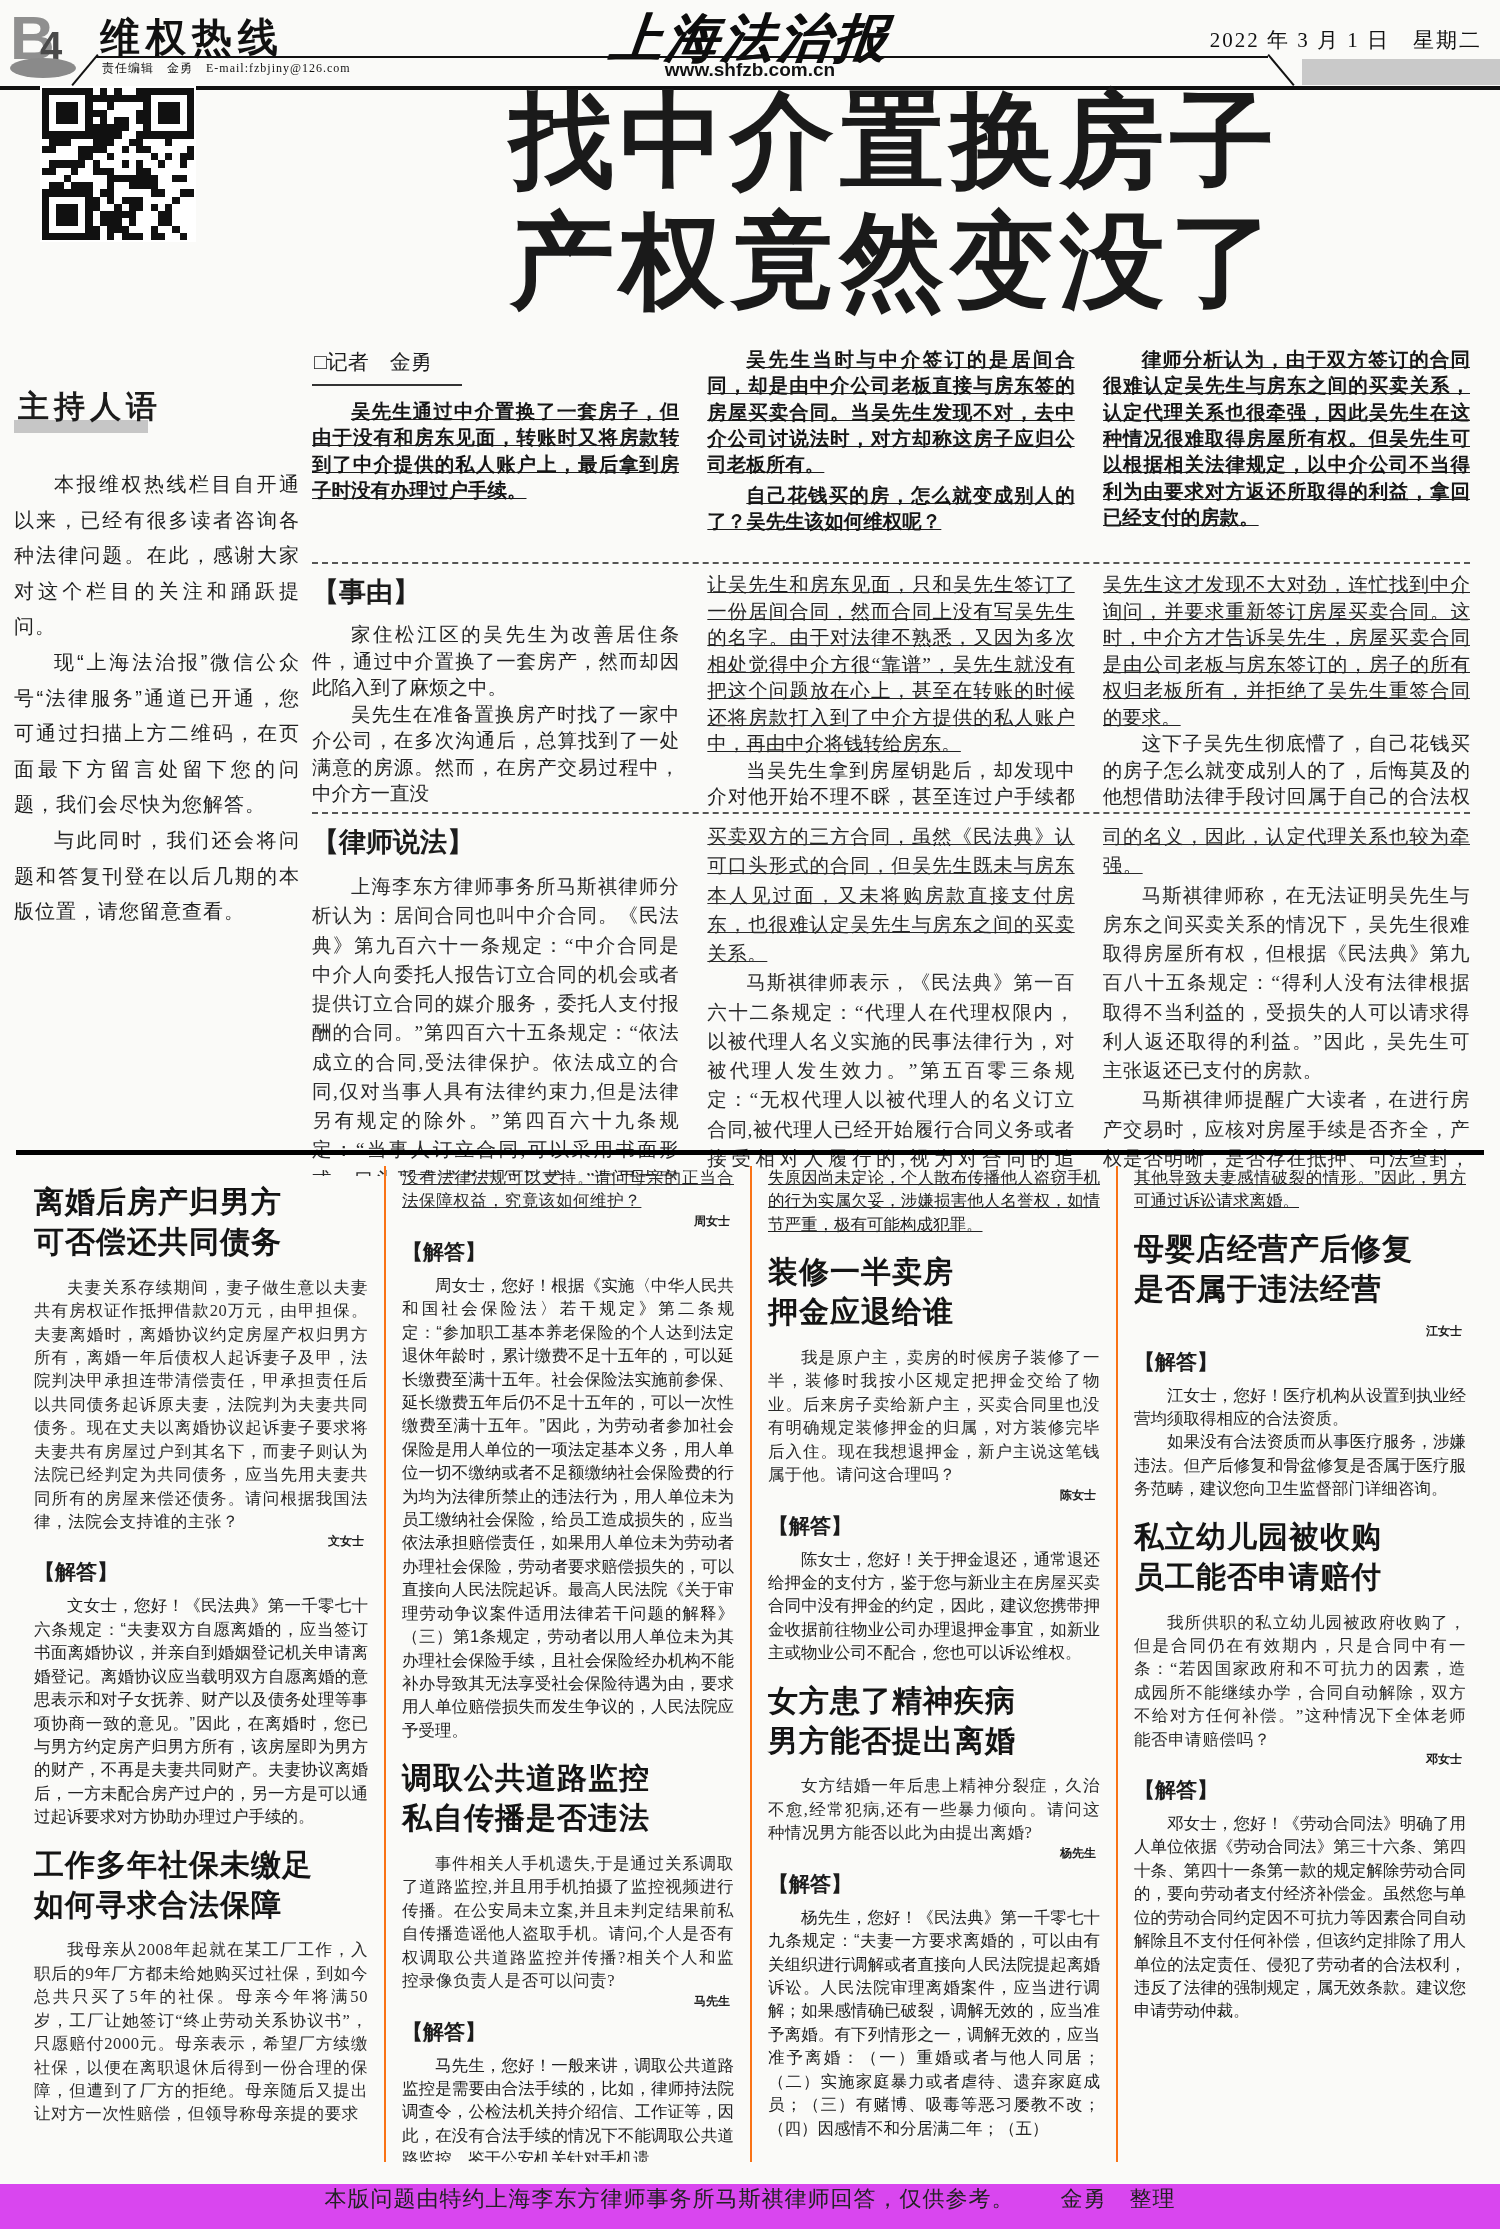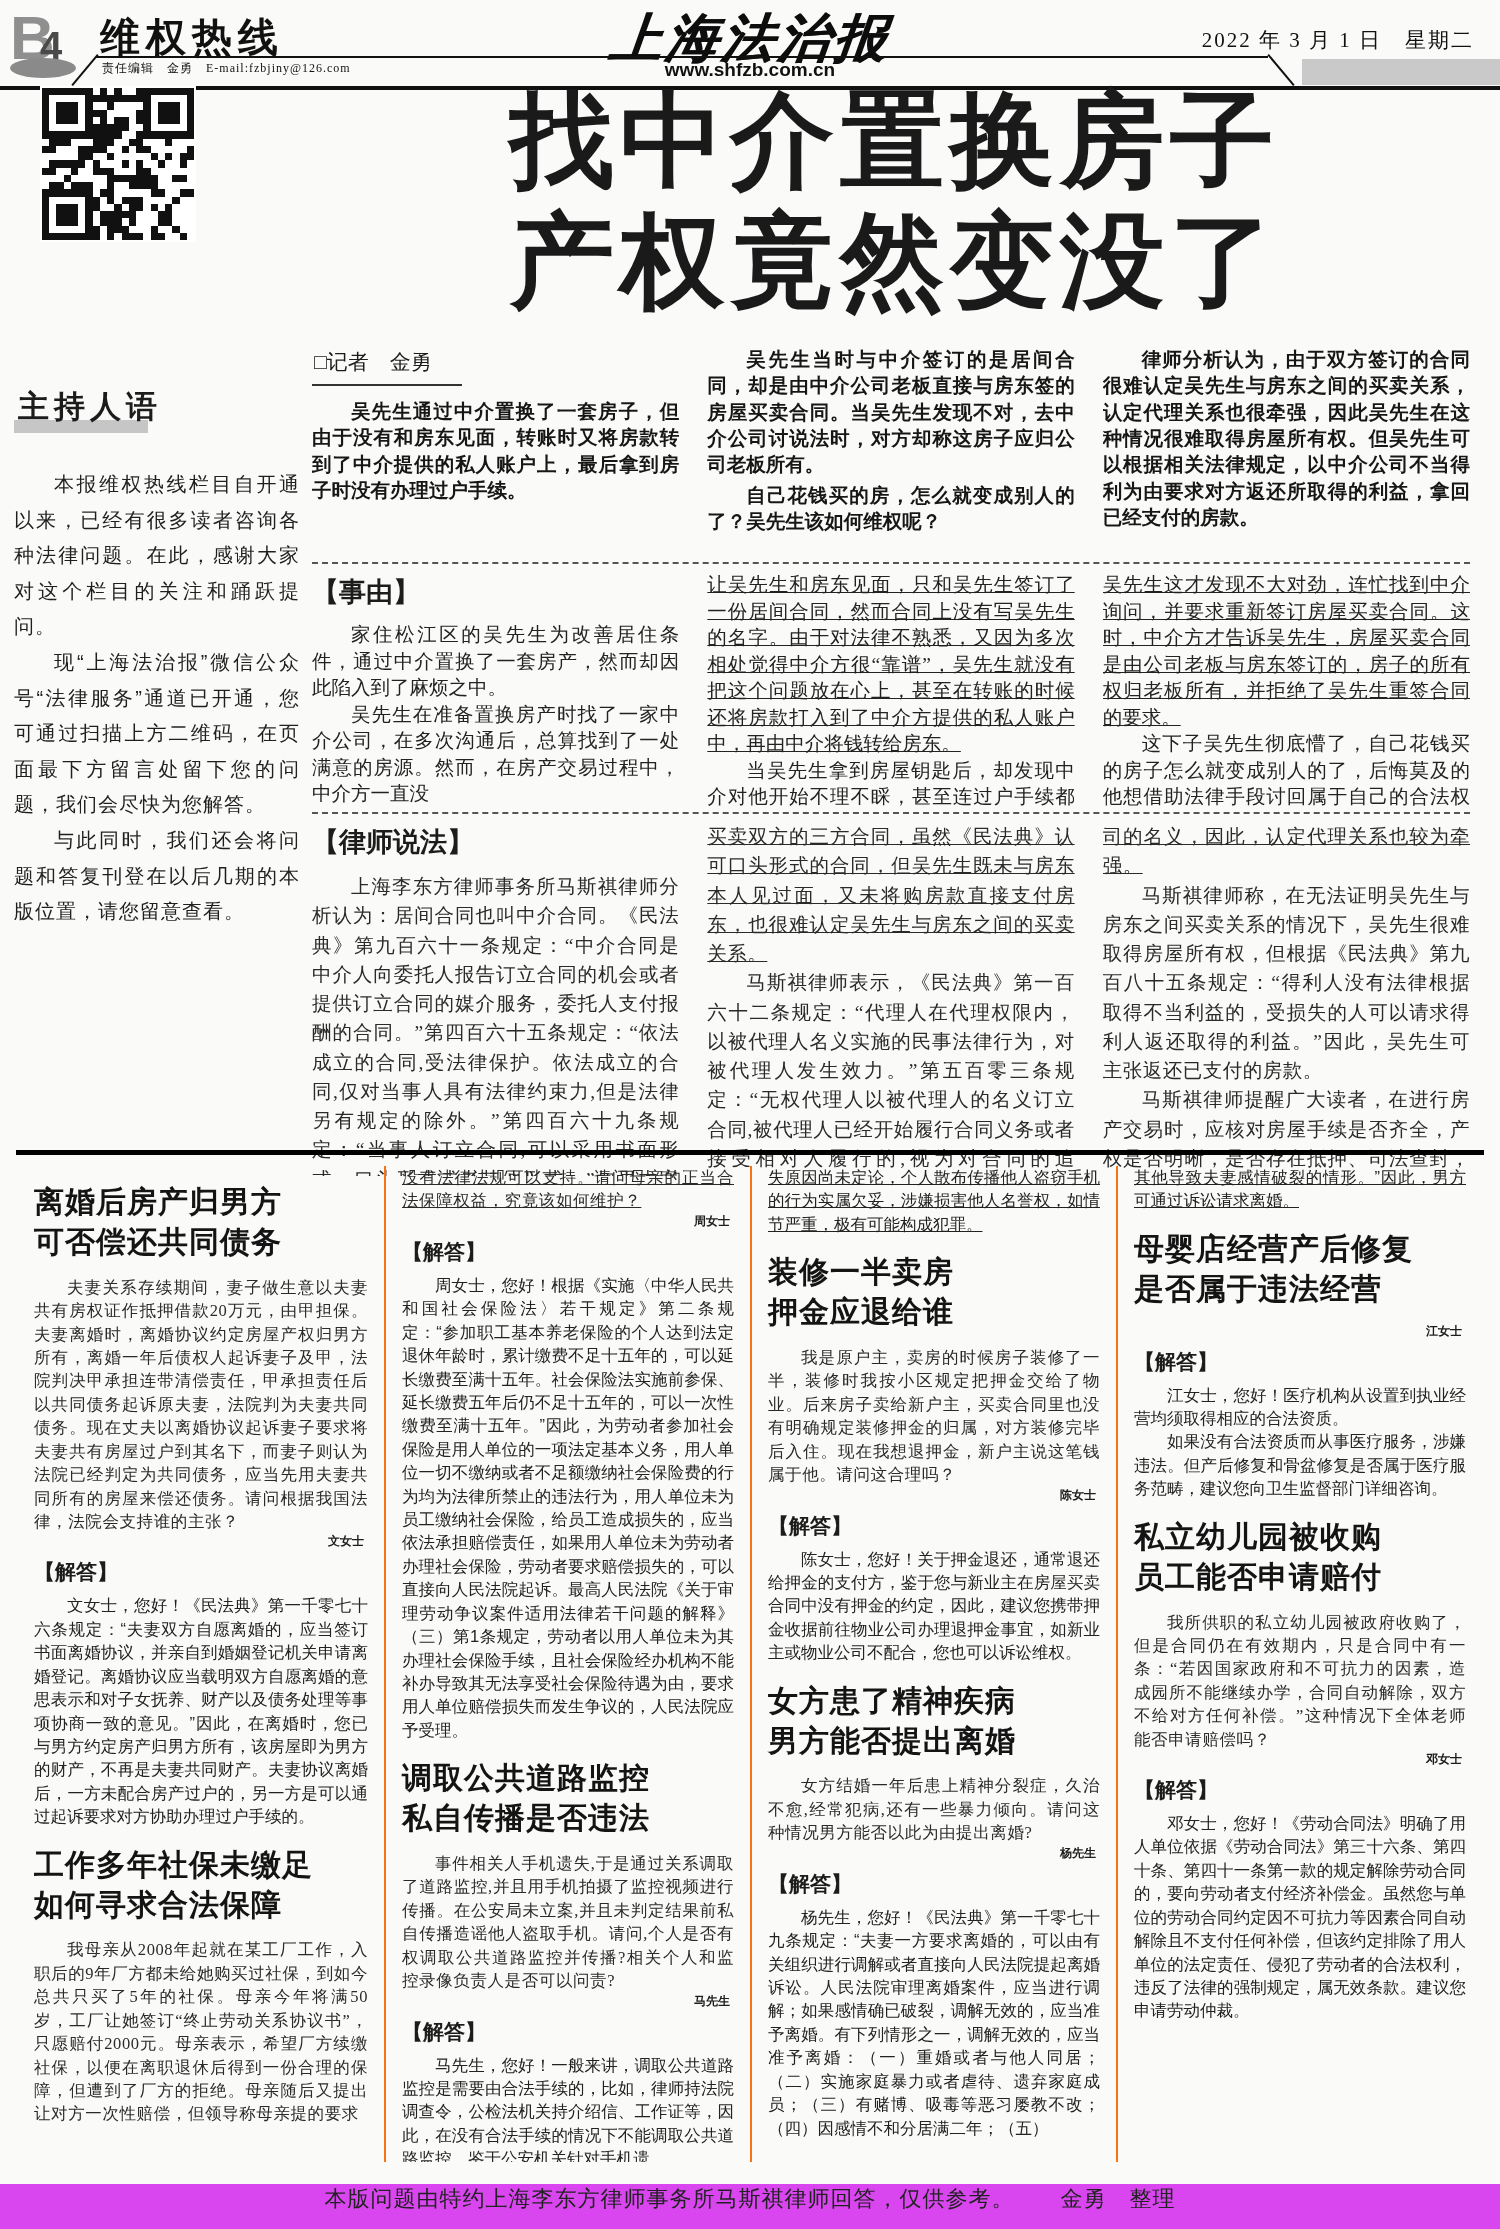--- a/index.html
+++ b/index.html
@@ -11,21 +11,21 @@
   .b4 .b{position:absolute;left:0;top:-4px;font-family:"Liberation Sans",sans-serif;font-weight:bold;
          font-size:62px;color:#8f8f8f;}
   .b4 .four{position:absolute;left:30px;top:18px;font-family:"Liberation Sans",sans-serif;font-weight:bold;
          font-size:40px;color:#4a4a4a;}
   .b4 .ellipse{position:absolute;left:0px;top:52px;width:66px;height:20px;border-radius:50%;background:#8a8a8a;}
   .section-title{position:absolute;left:100px;top:10px;font-family:"Liberation Sans",sans-serif;
          font-weight:bold;font-size:40px;letter-spacing:6px;color:#111;}
   .masthead{position:absolute;left:560px;top:4px;width:380px;text-align:center;font-size:52px;font-weight:bold;
          font-style:italic;letter-spacing:4px;transform:skewX(-6deg);color:#0d0d0d;
          font-family:"DejaVu Serif","Liberation Serif",serif;text-shadow:1px 0 0 #0d0d0d;}
-  .hdr-date{position:absolute;right:26px;top:26px;font-size:21px;letter-spacing:2px;color:#111;}
+  .hdr-date{position:absolute;right:18px;top:26px;font-size:21px;letter-spacing:2px;color:#111;}
   .rule-thin{position:absolute;left:96px;top:56px;width:1172px;height:2px;background:#111;}
   .rule-thick{position:absolute;left:0;top:86px;width:1500px;height:4px;background:#111;}
   .slant{position:absolute;width:2px;height:40px;background:#111;}
   .slant.l{left:84px;top:50px;transform:rotate(40deg);}
   .slant.r{left:1280px;top:50px;transform:rotate(-40deg);}
   .editor-line{position:absolute;left:102px;top:60px;font-size:12px;color:#111;letter-spacing:1px;}
   .website{position:absolute;left:620px;top:59px;width:260px;text-align:center;font-size:19px;font-weight:bold;
          font-family:"Liberation Sans",sans-serif;color:#111;}
   .gray-tab{position:absolute;right:0;top:59px;width:198px;height:26px;background:#c9c9c9;}
   
@@ -41,21 +41,21 @@
   .host{position:absolute;left:14px;top:386px;width:286px;}
   .host-title{font-family:"Liberation Sans",sans-serif;font-weight:bold;font-size:31px;letter-spacing:5px;
       position:relative;z-index:1;padding-left:4px;}
   .host-bar{width:134px;height:13px;background:#c6c6c6;margin-top:-8px;margin-bottom:34px;}
   .host p{font-family:"Liberation Sans","DejaVu Sans",sans-serif;font-size:20px;line-height:1.78;
       text-indent:2em;text-align:justify;margin:0;color:#1f1f1f;letter-spacing:1px;}
   
   .lead-grid{position:absolute;left:312px;top:346px;width:1158px;display:grid;
       grid-template-columns:1fr 1fr 1fr;column-gap:28px;}
   .cell{overflow:hidden;}
-  .row-intro{height:212px;}
+  .row-intro{height:212px;text-decoration:underline;}
   .row-incident{height:236px;}
   .row-lawyer{height:354px;}
   .dashedline{grid-column:1/-1;border:0;border-top:2px dashed #555;margin:4px 0 8px 0;height:0;}
   .byline{font-size:21px;border-bottom:2px solid #333;display:inline-block;padding:2px 30px 8px 2px;
       margin-bottom:12px;font-family:"Liberation Sans",sans-serif;}
   .intro-p{font-family:"Liberation Sans","DejaVu Sans",sans-serif;font-weight:bold;font-size:19.5px;
       line-height:1.35;text-indent:2em;text-align:justify;margin:0 0 4px 0;color:#161616;}
   .sec-title{font-family:"Liberation Sans",sans-serif;font-weight:bold;font-size:27px;margin:2px 0 12px 0;}
   .body-p{font-size:19.5px;line-height:1.36;text-indent:2em;text-align:justify;margin:0;color:#222;}
   .kai-p{font-size:19.5px;line-height:1.5;text-indent:2em;text-align:justify;margin:0;color:#2a2a2a;

